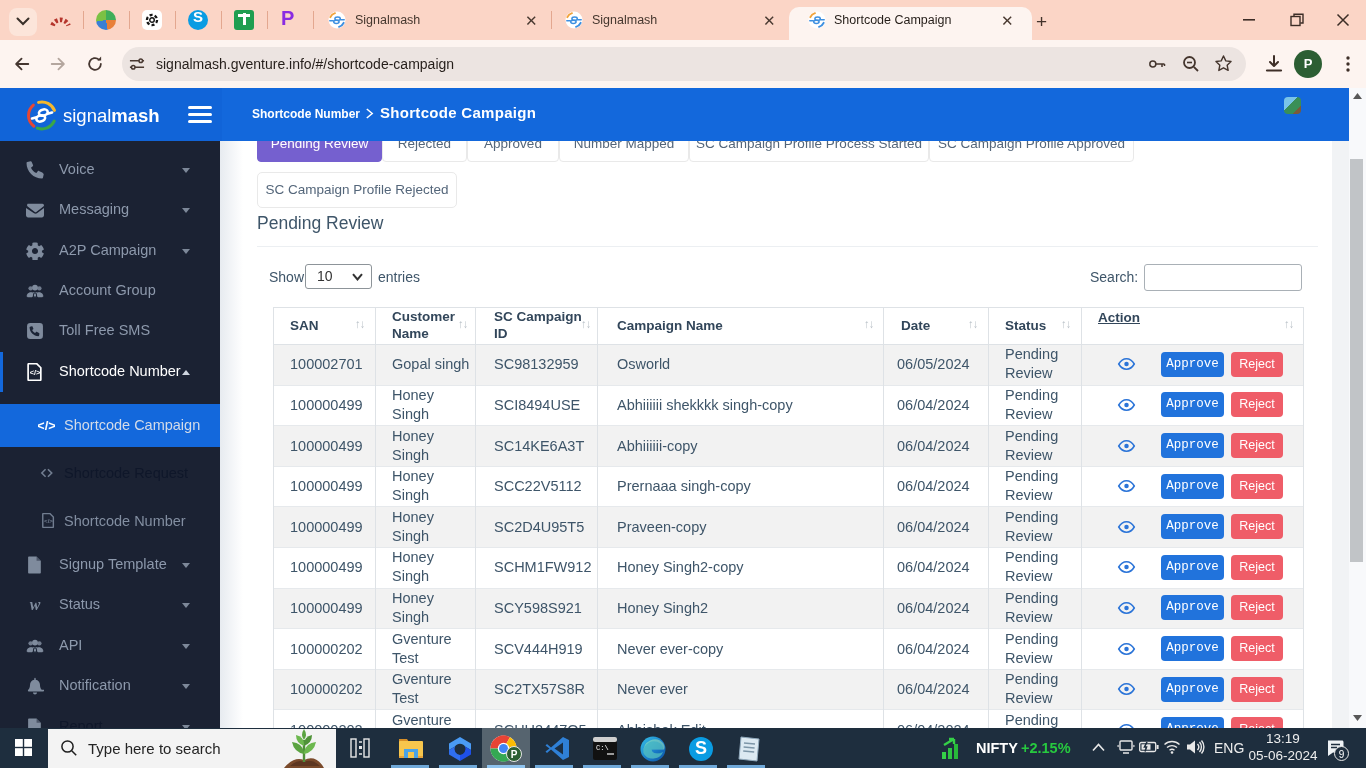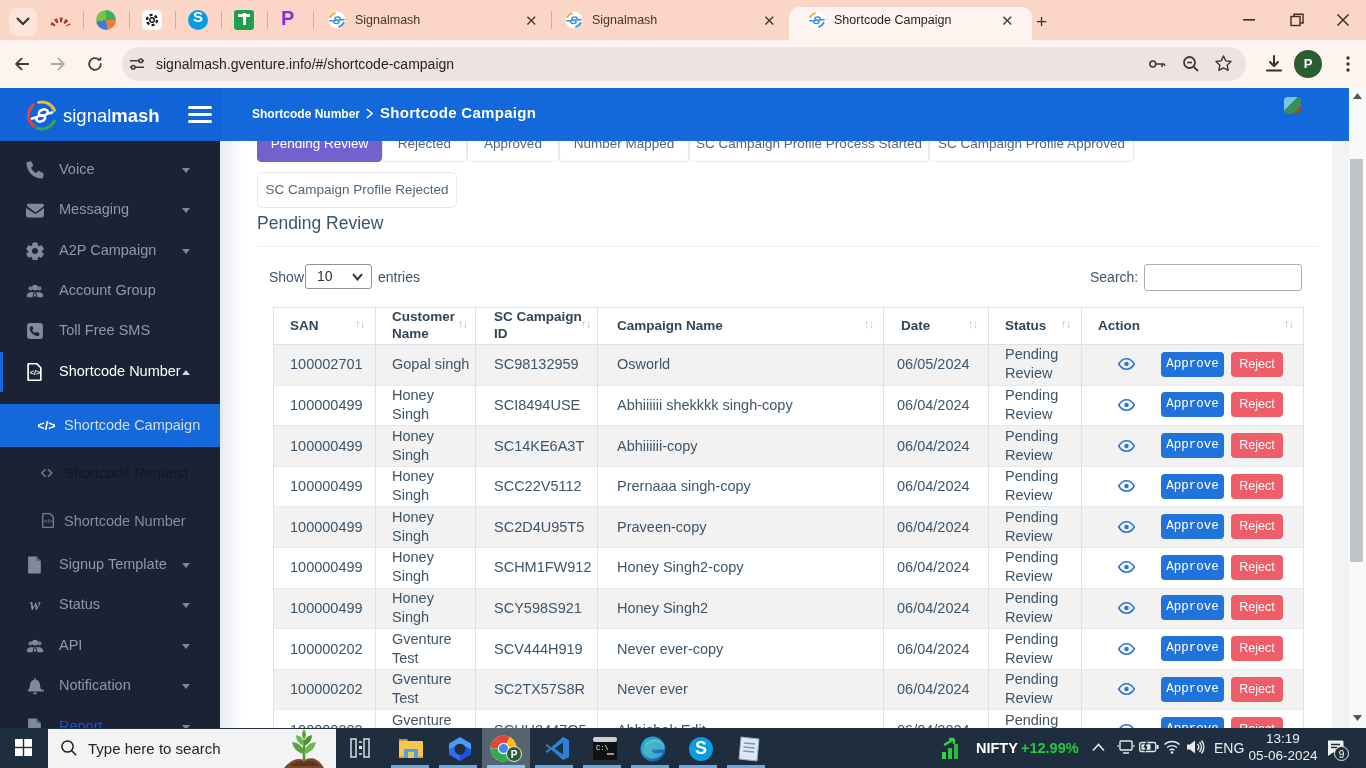--- a/index.html
+++ b/index.html
@@ -218,21 +218,21 @@
   <div class="abs" style="left:883px;top:219px;width:1px;height:421px;background:#dee2e6;"></div>
   <div class="abs" style="left:988px;top:219px;width:1px;height:421px;background:#dee2e6;"></div>
   <div class="abs" style="left:1081px;top:219px;width:1px;height:421px;background:#dee2e6;"></div>
   <div class="abs" style="left:1303px;top:219px;width:1px;height:421px;background:#dee2e6;"></div>
   <div class="abs th" style="left:290px;top:230px;">SAN</div>
   <div class="abs th" style="left:392px;top:220px;line-height:17px;">Customer<br>Name</div>
   <div class="abs th" style="left:494px;top:220px;line-height:17px;">SC Campaign<br>ID</div>
   <div class="abs th" style="left:617px;top:230px;">Campaign Name</div>
   <div class="abs th" style="left:901px;top:230px;">Date</div>
   <div class="abs th" style="left:1005px;top:230px;">Status</div>
-  <div class="abs th" style="left:1098px;top:230px;">Action</div>
+  <div class="abs th" style="left:1098px;top:222px;text-decoration:underline;">Action</div>
   <div class="abs sortarr" style="left:355px;top:230px;">↑↓</div>
   <div class="abs sortarr" style="left:458px;top:230px;">↑↓</div>
   <div class="abs sortarr" style="left:581px;top:230px;">↑↓</div>
   <div class="abs sortarr" style="left:864px;top:230px;">↑↓</div>
   <div class="abs sortarr" style="left:968px;top:230px;">↑↓</div>
   <div class="abs sortarr" style="left:1061px;top:230px;">↑↓</div>
   <div class="abs sortarr" style="left:1284px;top:230px;">↑↓</div>
   <div class="abs td" style="left:290px;top:268px;">100002701</div>
   <div class="abs td" style="left:392px;top:268px;">Gopal singh</div>
   <div class="abs td" style="left:494px;top:268px;">SC98132959</div>
@@ -447,21 +447,21 @@
 <div class="abs" style="left:182px;top:644px;z-index:21;width:0;height:0;border-left:4.5px solid transparent;border-right:4.5px solid transparent;border-top:5px solid #7d8899;"></div>
 <svg class="abs" style="left:26px;top:677px;z-index:21" width="18" height="18" viewBox="0 0 17 17">
     <path d="M8.5 16.5 c1 0 1.9-.8 1.9-1.9 h-3.8 c0 1.1.9 1.9 1.9 1.9z M14.9 12.1 c-.6-.6-1.7-1.6-1.7-4.7 0-2.4-1.7-4.3-4-4.7 V1.6 C9.2 1 8.9.7 8.5.7 S7.8 1 7.8 1.6 v1.1 c-2.3.4-4 2.3-4 4.7 0 3.1-1.1 4.1-1.7 4.7-.2.2-.3.4-.3.6 0 .5.4.9.9.9 h13.6 c.5 0 .9-.4.9-.9 0-.2-.1-.4-.3-.6z" fill="#7f8b9d"></path>
   </svg>
 <div class="abs" style="left:59px;top:677px;z-index:21;font-size:14.5px;color:#8d99ac;white-space:nowrap;">Notification</div>
 <div class="abs" style="left:182px;top:684px;z-index:21;width:0;height:0;border-left:4.5px solid transparent;border-right:4.5px solid transparent;border-top:5px solid #7d8899;"></div>
 <svg class="abs" style="left:26px;top:718px;z-index:21" width="18" height="18" viewBox="0 0 17 17">
     <path d="M3 .5 h7 l4 4 v11 c0 .6-.4 1-1 1 H3 c-.6 0-1-.4-1-1 V1.5 c0-.6.4-1 1-1z" fill="#7f8b9d"></path>
     <path d="M10 .5 l4 4 h-4z" fill="#1b2436" opacity="0.5"></path>
   </svg>
-<div class="abs" style="left:59px;top:718px;z-index:21;font-size:14.5px;color:#1d4ed8;white-space:nowrap;">Report</div>
+<div class="abs" style="left:59px;top:718px;z-index:21;font-size:14.5px;color:#0f172a;white-space:nowrap;">Report</div>
 <div class="abs" style="left:182px;top:725px;z-index:21;width:0;height:0;border-left:4.5px solid transparent;border-right:4.5px solid transparent;border-top:5px solid #7d8899;"></div>
 <div class="abs" style="left:0;top:404px;z-index:21;width:220px;height:43px;background:#1368dc;"></div>
 <svg class="abs" style="left:38px;top:417px;z-index:22" width="17" height="17" viewBox="0 0 17 17">
     <text x="8.5" y="13" font-size="13" font-weight="bold" fill="#ffffff" text-anchor="middle" font-family="Liberation Sans">&lt;/&gt;</text>
   </svg>
 <div class="abs" style="left:64px;top:417px;z-index:22;font-size:14.5px;color:#d3dbe8;white-space:nowrap;">Shortcode Campaign</div>
 <svg class="abs" style="left:39px;top:465px;z-index:21" width="16" height="16" viewBox="0 0 17 17">
     <path d="M5.5 4.5 L1.5 8.5 L5.5 12.5 M8 4.5 L12 8.5 L8 12.5" stroke="#717d90" stroke-width="1.7" fill="none" transform="translate(1.5,0)"></path>
   </svg>
 <div class="abs" style="left:64px;top:465px;z-index:21;font-size:14.5px;color:#0f172a;white-space:nowrap;">Shortcode Request</div>
@@ -572,21 +572,21 @@
 <path d="M3 1 L21 3 L19 25 L1 23z" fill="#dce9f2" stroke="#8fa8bb" stroke-width="1"></path>
 <path d="M6 7 l11 1 M5.6 11 l11 1 M5.2 15 l11 1" stroke="#7d96a8" stroke-width="1.4"></path>
 </svg>
 <svg class="abs" style="left:941px;top:737px;z-index:51" width="25" height="23" viewBox="0 0 25 23">
 <rect x="1" y="15" width="4" height="7" fill="#35d048"></rect>
 <rect x="7" y="11" width="4" height="11" fill="#2fc342"></rect>
 <rect x="13" y="7" width="4" height="15" fill="#28b93a"></rect>
 <path d="M3 8 L13 2 M13 2 h-5 M13 2 v5" stroke="#35d048" stroke-width="2.4" fill="none"></path>
 </svg>
 <div class="abs" style="left:976px;top:740px;color:#fff;font-size:14.5px;font-weight:bold;z-index:51">NIFTY</div>
-<div class="abs" style="left:1021px;top:740px;color:#27c93f;font-size:14.5px;font-weight:bold;z-index:51">+12.99%</div>
+<div class="abs" style="left:1021px;top:740px;color:#27c93f;font-size:14.5px;font-weight:bold;z-index:51">+2.15%</div>
 <svg class="abs" style="left:1092px;top:743px;z-index:51" width="13" height="9" viewBox="0 0 13 9">
     <path d="M1 7.5 L6.5 1.5 L12 7.5" stroke="#e8e8e8" stroke-width="1.6" fill="none"></path>
   </svg>
 <svg class="abs" style="left:1117px;top:740px;z-index:51" width="18" height="16" viewBox="0 0 18 16">
     <rect x="3" y="1" width="12" height="9" rx="1" fill="none" stroke="#e8e8e8" stroke-width="1.4"></rect>
     <path d="M1 5 a4 4 0 0 1 0 2 M17 5 a4 4 0 0 0 0 2" stroke="#e8e8e8" stroke-width="1.2" fill="none"></path>
     <path d="M6 13 h6" stroke="#e8e8e8" stroke-width="1.5"></path>
   </svg>
 <svg class="abs" style="left:1139px;top:741px;z-index:51" width="20" height="12" viewBox="0 0 20 12">
     <rect x="0.7" y="1.5" width="16" height="9" rx="1.5" fill="none" stroke="#e8e8e8" stroke-width="1.3"></rect>

